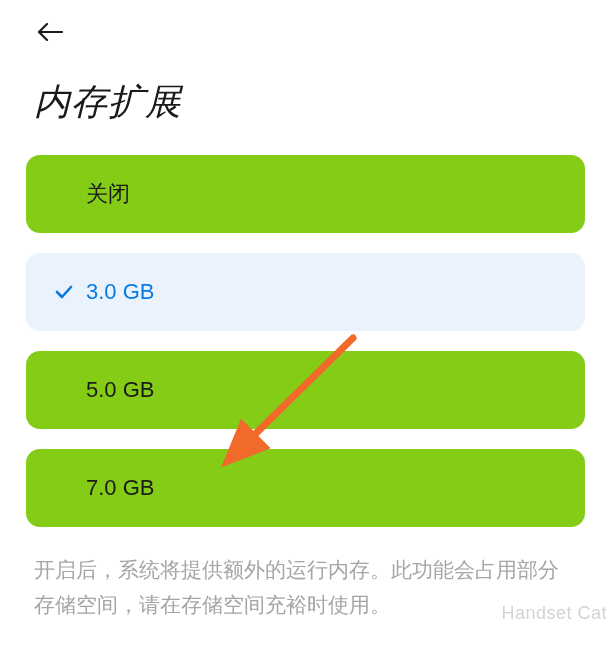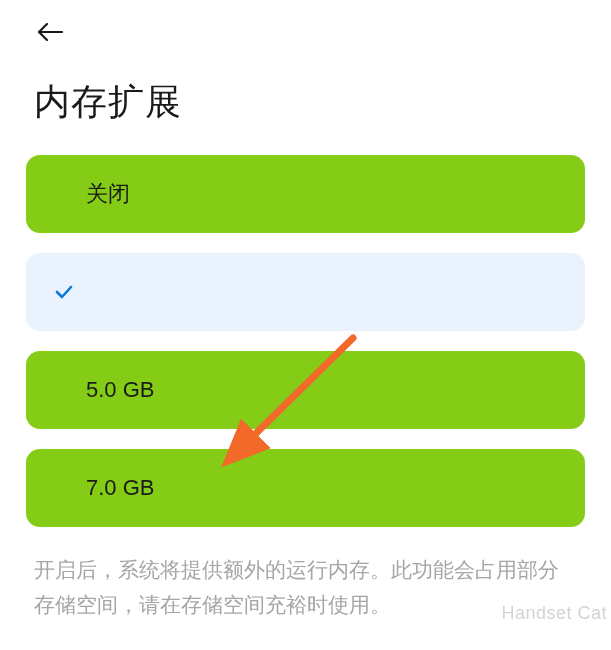--- a/index.html
+++ b/index.html
@@ -20,20 +20,21 @@
     height: 40px;
     cursor: pointer;
   }
   .back-btn svg { width: 30px; height: 24px; }
   .page-title {
     font-size: 36px;
     font-weight: 400;
     color: #1a1a1a;
     padding: 24px 34px 28px 34px;
     letter-spacing: 1px;
+    font-style: italic;
   }
   .options {
     padding: 0 26px;
   }
   .option {
     background: #84cc16;
     border-radius: 14px;
     height: 78px;
     margin-bottom: 20px;
     display: flex;
@@ -103,20 +104,21 @@
 <div class="options">
   <div class="option">
     <span class="label">关闭</span>
   </div>
   <div class="option selected">
     <span class="check">
       <svg viewBox="0 0 20 20" fill="none" stroke="#0b7ae0" stroke-width="2.6" stroke-linecap="round" stroke-linejoin="round">
         <polyline points="3,10 8,15 17,5"></polyline>
       </svg>
     </span>
+    <span class="label" style="padding-left:0">3.0 GB</span>
   </div>
   <div class="option">
     <span class="label">5.0 GB</span>
   </div>
   <div class="option">
     <span class="label">7.0 GB</span>
   </div>
 </div>
 
 <p class="desc">开启后，系统将提供额外的运行内存。此功能会占用部分存储空间，请在存储空间充裕时使用。</p>

